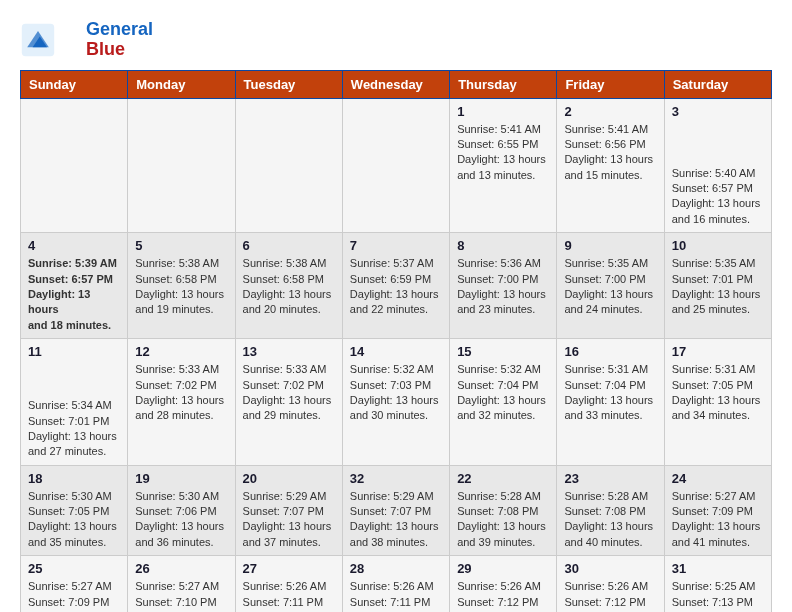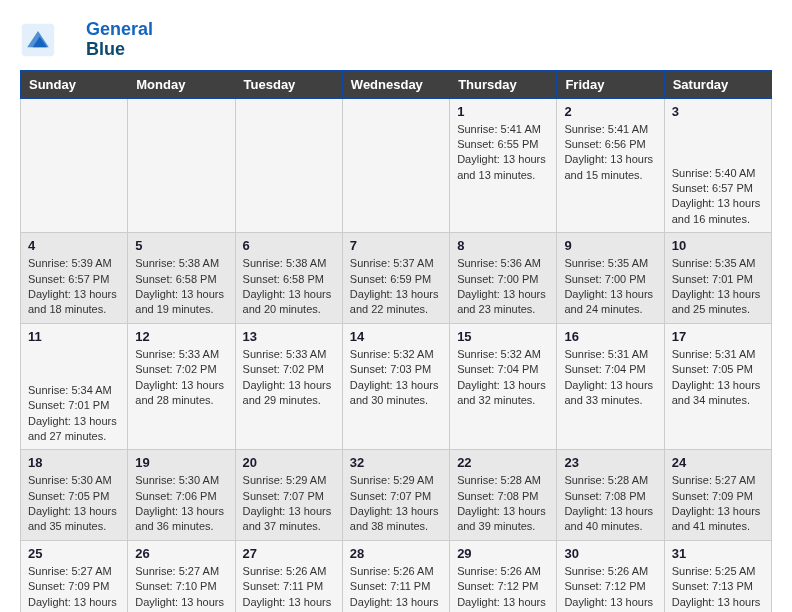--- a/index.html
+++ b/index.html
@@ -46,21 +46,21 @@
     .location-title {
       font-size: 16px;
       color: #333;
     }
     table {
       width: 100%;
       border-collapse: collapse;
       font-size: 11px;
     }
     thead tr th {
-      background-color: #404040;
+      background-color: #c2410c;
       color: #fff;
       text-align: left;
       padding: 6px 8px;
       font-size: 13px;
       font-weight: bold;
       border: 1px solid #0d47a1;
     }
     tbody tr td {
       border: 1px solid #ccc;
       vertical-align: top;
@@ -97,21 +97,21 @@
 <div class="header">
   <div class="logo">
     <svg class="logo-icon" viewBox="0 0 40 40" xmlns="http://www.w3.org/2000/svg">
       <rect x="2" y="2" width="36" height="36" rx="4" fill="#e3f0fb"></rect>
 
       <polygon points="8,28 20,10 32,28" fill="#1565c0" opacity="0.7"></polygon>
       <polygon points="14,28 22,16 30,28" fill="#1565c0"></polygon>
     </svg>
     <div class="logo-text">
       <div><span>General</span></div>
-      <div><span style="color:#0c4a6e">Blue</span></div>
+      <div><span style="color:#b91c1c">Blue</span></div>
     </div>
   </div>
 </div>
 
 <table>
   <thead>
     <tr>
     <th>Sunday</th>
         <th>Monday</th>
         <th>Tuesday</th>
@@ -145,21 +145,21 @@
           <span class="day-number">3</span>
           <div class="day-info" style="white-space: pre-line; margin-top: 47px;">Sunrise: 5:40 AM
 Sunset: 6:57 PM
 Daylight: 13 hours
 and 16 minutes.</div>
         </td>
       </tr>
       <tr>
         <td>
           <span class="day-number">4</span>
-          <div class="day-info" style="white-space: pre-line;">Sunrise: 5:39 AM
+          <div class="day-info" style="white-space: pre-line; font-weight: bold;">Sunrise: 5:39 AM
 Sunset: 6:57 PM
 Daylight: 13 hours
 and 18 minutes.</div>
         </td>
         <td>
           <span class="day-number">5</span>
           <div class="day-info" style="white-space: pre-line;">Sunrise: 5:38 AM
 Sunset: 6:58 PM
 Daylight: 13 hours
 and 19 minutes.</div>

